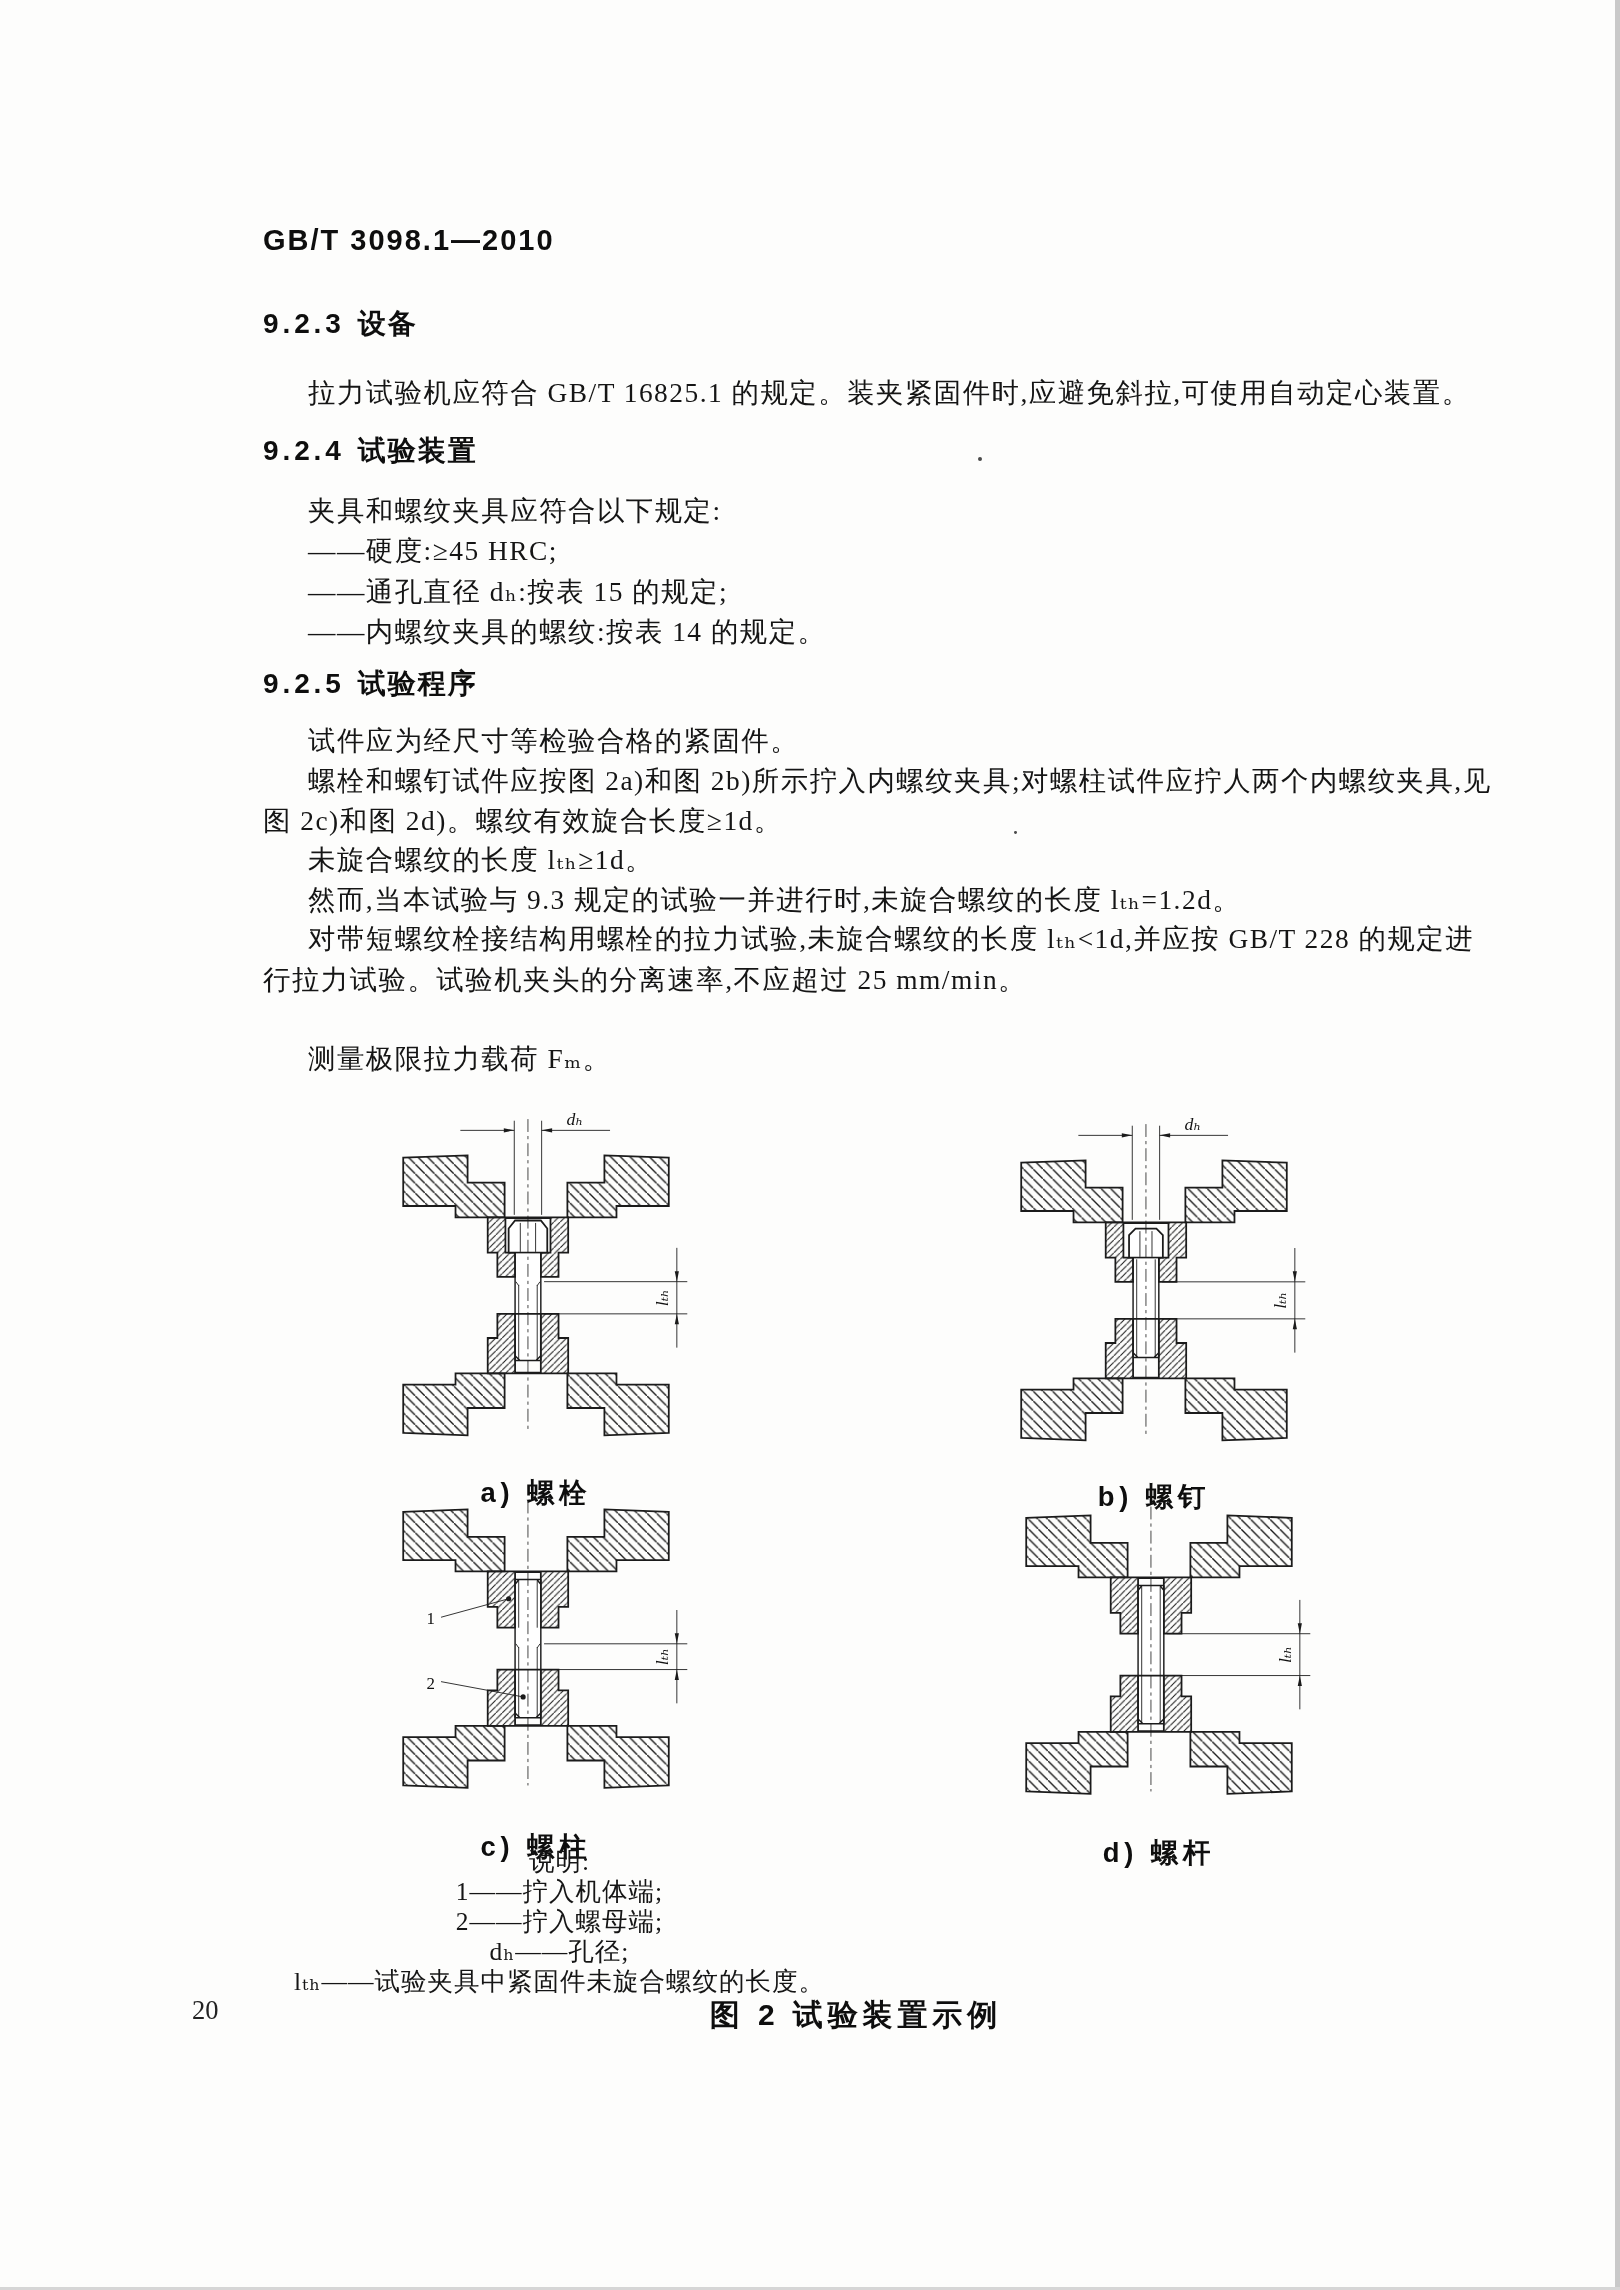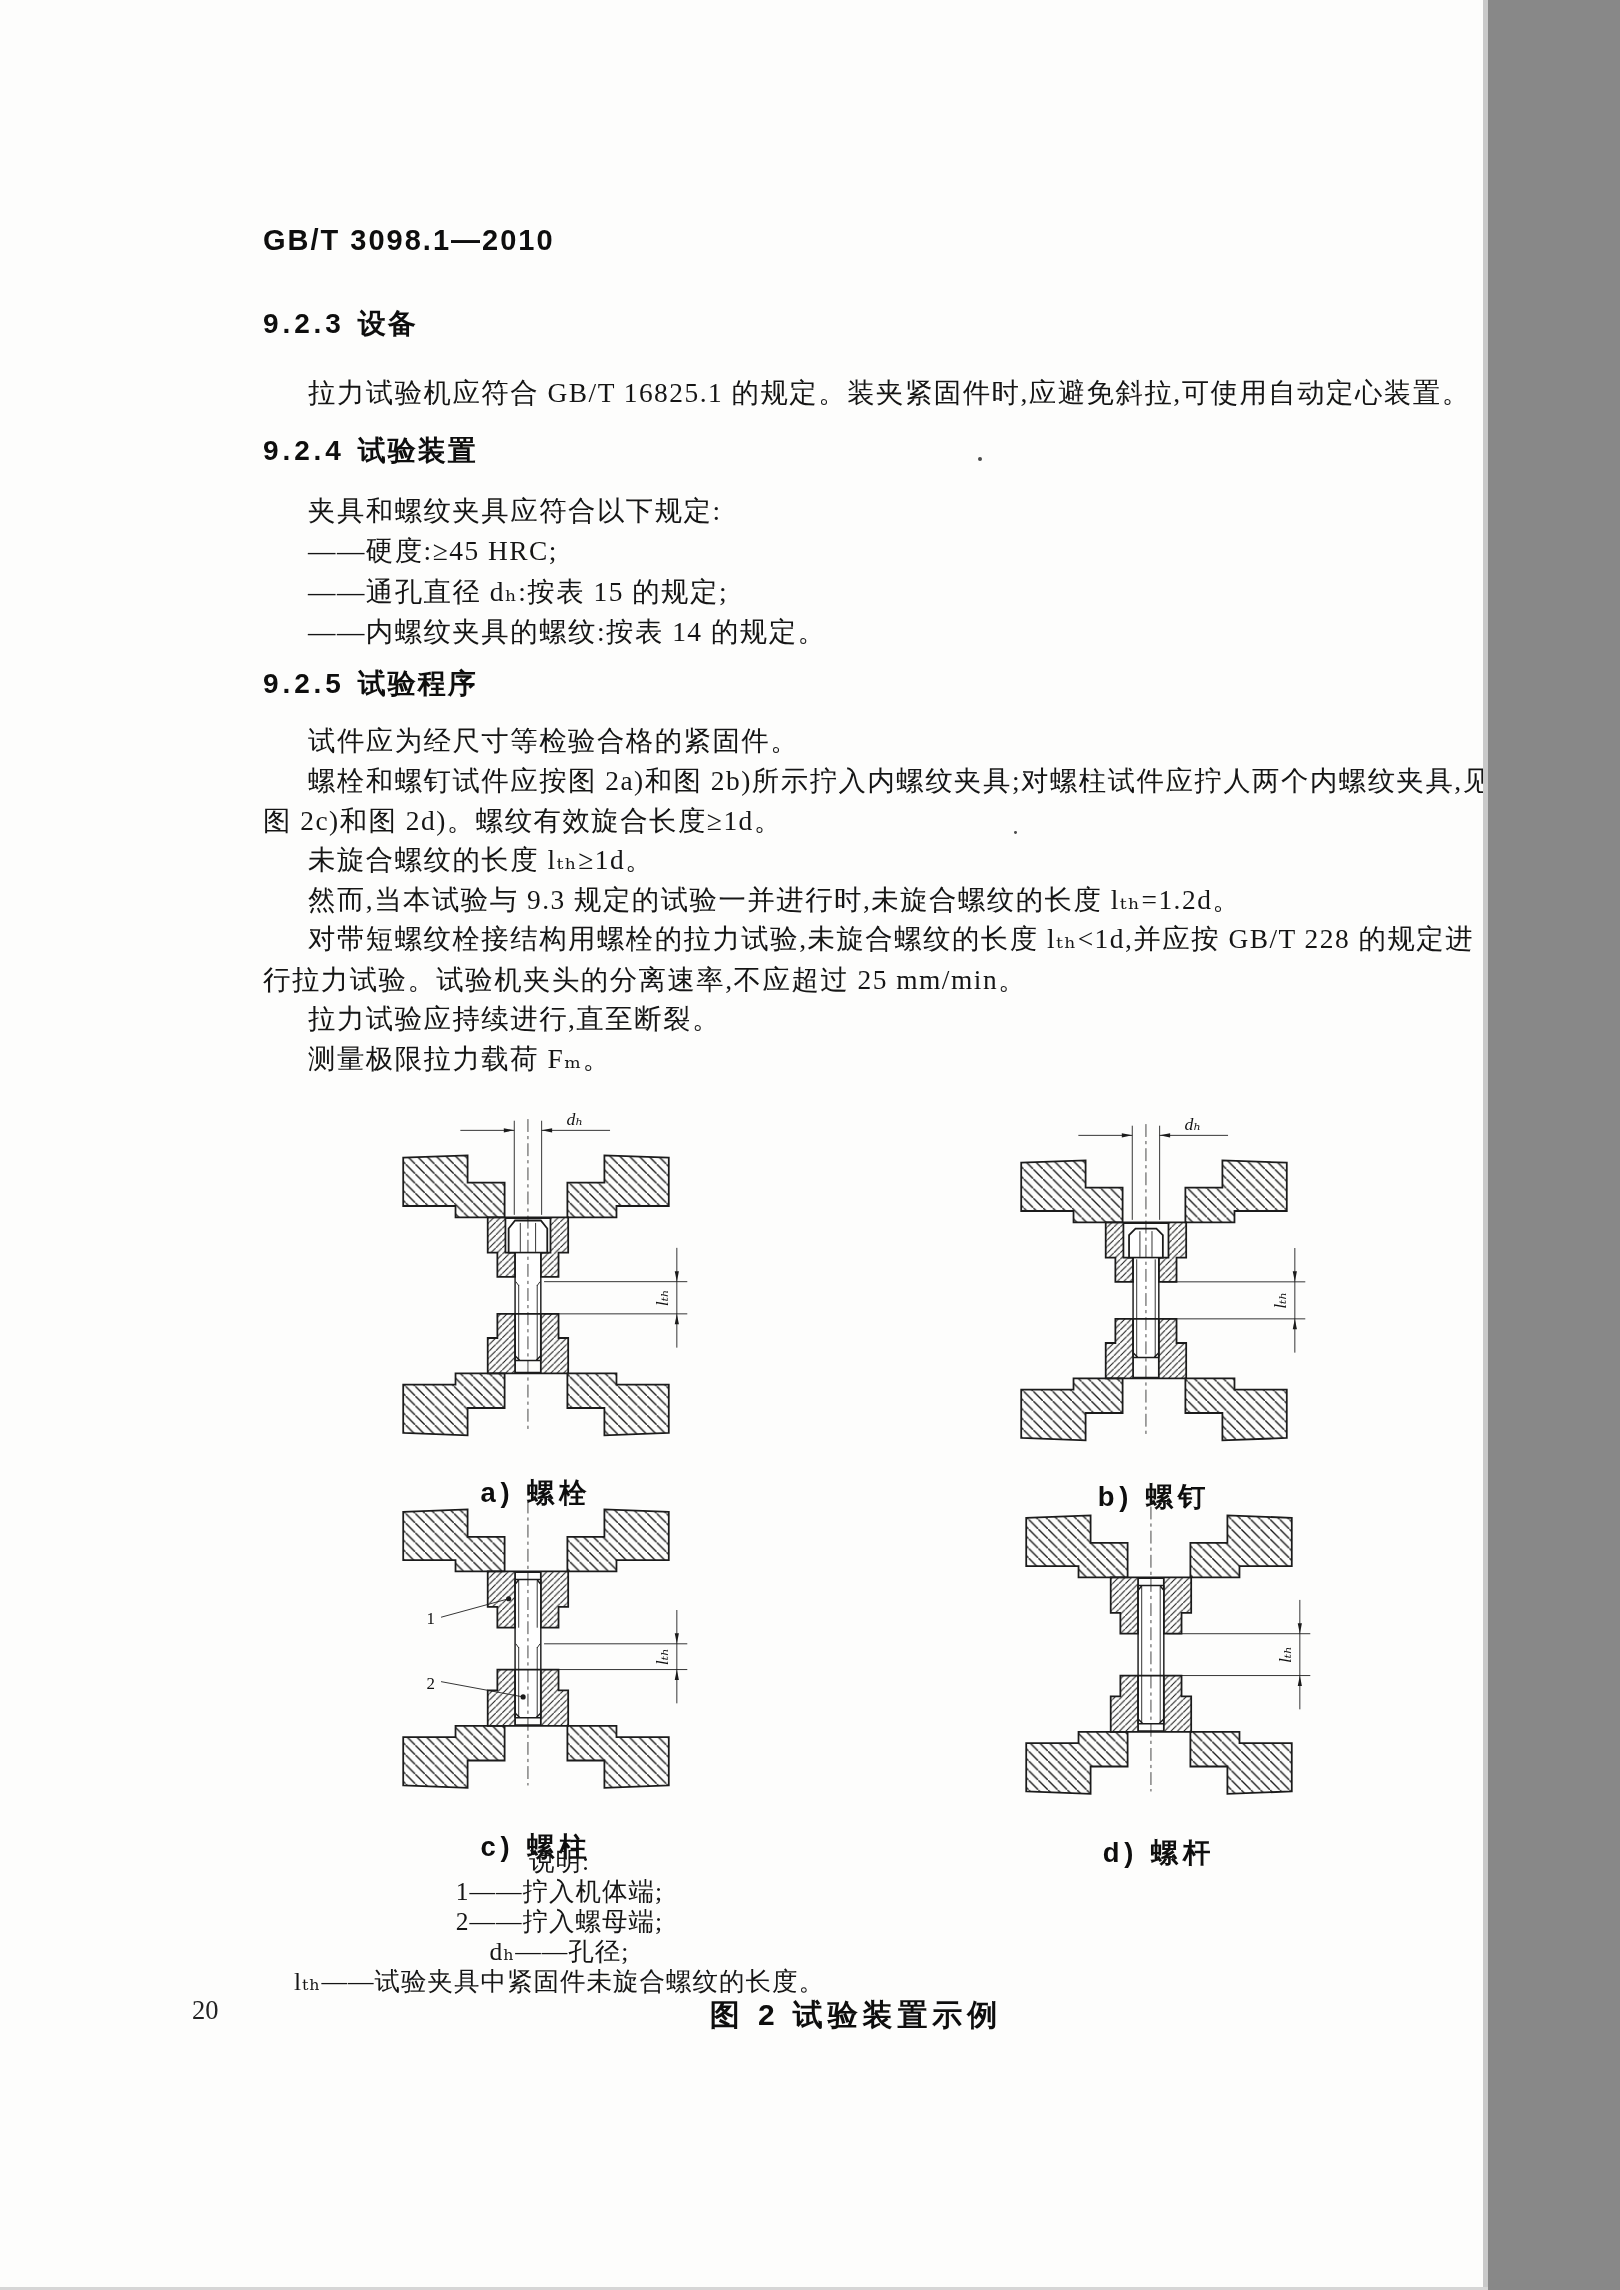--- a/index.html
+++ b/index.html
@@ -1,16 +1,16 @@
 <!DOCTYPE html>
 <html><head>
 <meta charset="utf-8">
 <style>
   html,body{margin:0;padding:0;background:#888;}
-  .page{position:relative;width:1488px;height:2291px;background:#fdfdfc;overflow:hidden;
+  .page{position:relative;width:1620px;height:2291px;background:#fdfdfc;overflow:hidden;
         font-family:"Liberation Serif","DejaVu Serif",serif;color:#151515;}
   .std-code{position:absolute;left:263px;top:222px;font:bold 29px/37px "Liberation Sans","DejaVu Sans",sans-serif;
         letter-spacing:2px;color:#0e0e0e;white-space:nowrap;}
   .head{position:absolute;left:263px;font:bold 28px/39px "Liberation Sans","DejaVu Sans",sans-serif;
         color:#0e0e0e;white-space:nowrap;letter-spacing:2px;}
   .head .hnum{margin-right:13px;letter-spacing:3.9px;}
   .line{position:absolute;left:263px;font:27.4px/39px "Liberation Serif","DejaVu Serif",serif;
         letter-spacing:1.5px;color:#151515;white-space:nowrap;}
   .indent{left:308px;}
   .fig{position:absolute;}
@@ -60,21 +60,20 @@
   <div class="head" style="top:664px">
     <span class="hnum">9.2.5</span><span>试验程序</span>
   </div>
   <div class="line indent" style="top:722px">试件应为经尺寸等检验合格的紧固件。</div>
   <div class="line indent" style="top:762px">螺栓和螺钉试件应按图 2a)和图 2b)所示拧入内螺纹夹具;对螺柱试件应拧人两个内螺纹夹具,见</div>
   <div class="line" style="top:802px">图 2c)和图 2d)。螺纹有效旋合长度≥1d。</div>
   <div class="line indent" style="top:841px">未旋合螺纹的长度 lₜₕ≥1d。</div>
   <div class="line indent" style="top:881px">然而,当本试验与 9.3 规定的试验一并进行时,未旋合螺纹的长度 lₜₕ=1.2d。</div>
   <div class="line indent" style="top:920px">对带短螺纹栓接结构用螺栓的拉力试验,未旋合螺纹的长度 lₜₕ&lt;1d,并应按 GB/T 228 的规定进</div>
   <div class="line" style="top:961px">行拉力试验。试验机夹头的分离速率,不应超过 25 mm/min。</div>
-  <div class="line indent" style="top:1000px">拉力试验应持续进行,直至断裂。</div>
   <div class="line indent" style="top:1040px">测量极限拉力载荷 Fₘ。</div>
 
   <svg class="fig" style="left:367px;top:1106px;width:338px;height:332px" viewBox="0 0 420 412">
     <defs>
       <pattern id="hp" width="12" height="12" patternUnits="userSpaceOnUse">
         <path d="M-2,-2 L14,14" stroke="#1a1a1a" stroke-width="1.7"></path>
       </pattern>
       <pattern id="hg" width="8" height="8" patternUnits="userSpaceOnUse">
         <path d="M-2,10 L10,-2" stroke="#1a1a1a" stroke-width="1.3"></path>
       </pattern>

